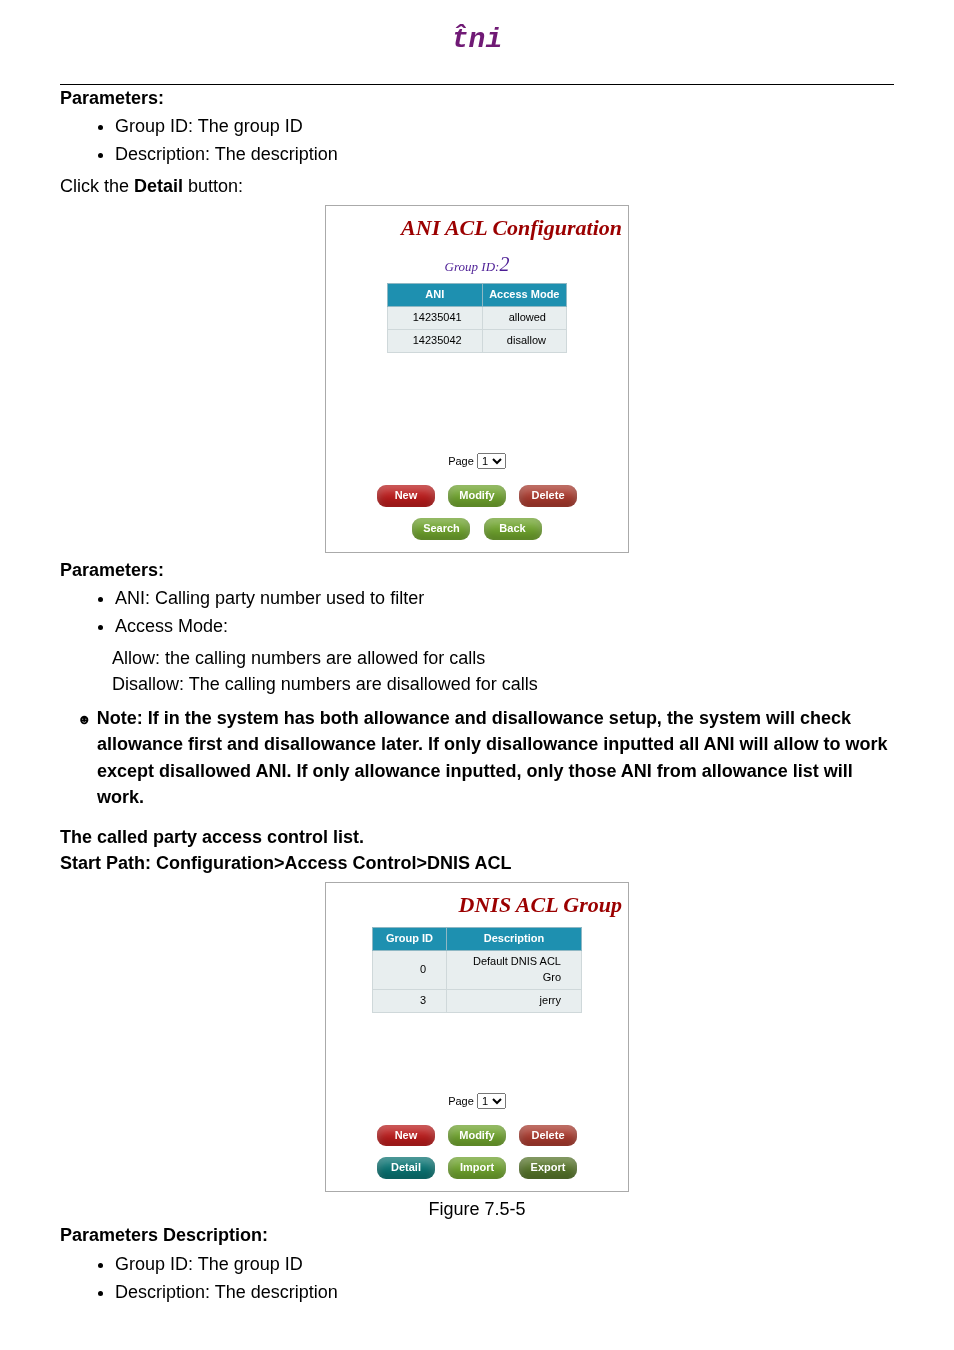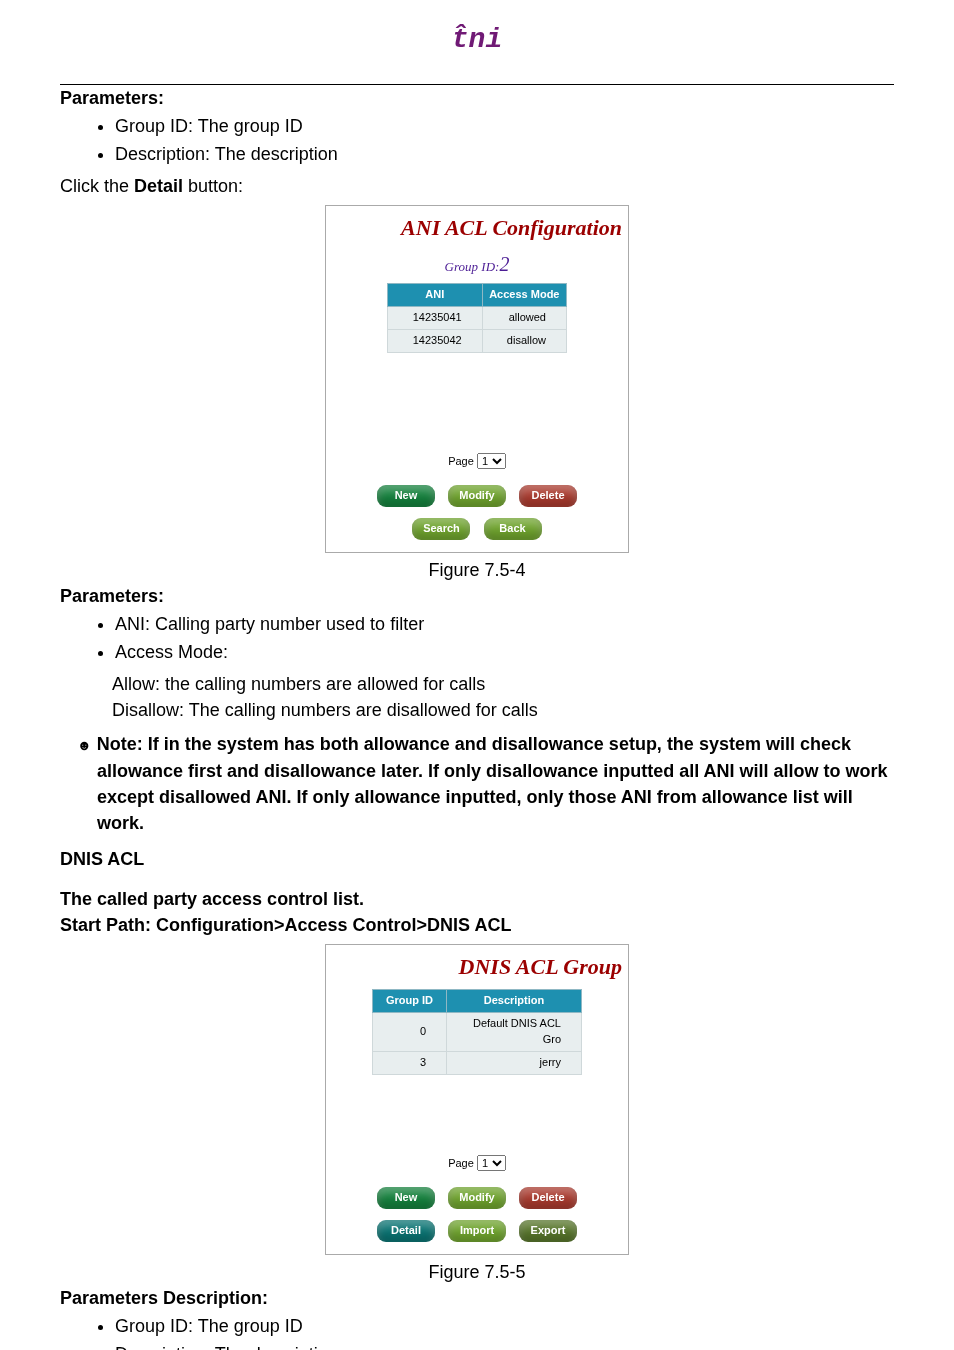--- a/index.html
+++ b/index.html
@@ -21,21 +21,21 @@
 .tbl-wrap{margin:0 auto 6px;width:180px}
 table.mini{border-collapse:collapse;width:100%;font-size:11px}
 table.mini th{background:#1e90b0;color:#fff;font-weight:bold;text-align:center;padding:3px 4px;font-size:11px;border:1px solid #8fb8c4}
 table.mini td{background:#e8eeef;text-align:right;padding:3px 20px;border:1px solid #cfd8da}
 .spacer{height:90px}
 .spacer2{height:70px}
 .pager{text-align:center;font-size:11px;margin:4px 0 10px}
 .pager select{font-size:11px}
 .btn-row{text-align:center;margin:4px 0}
 .btn{display:inline-block;color:#fff;font-weight:bold;font-size:11px;padding:3px 0;margin:2px 4px;border-radius:9px;min-width:58px;text-align:center;box-shadow:inset 0 -6px 8px rgba(0,0,0,.2),inset 0 6px 8px rgba(255,255,255,.3)}
-.g-new{background:#15803d}
+.g-new{background:#b91c1c}
 .g-mod{background:#6fa32e}
 .g-teal{background:#0a7372}
 .g-exp{background:#57752b}
 .r-del{background:#a83a2e}
 .note-row{margin:8px 0 10px 17px;text-indent:-20px;padding-left:20px}
 .note-row .sym{font-size:14px}
 </style>
 </head>
 <body>
 
@@ -88,36 +88,34 @@
           <span class="btn g-new">New</span>
           <span class="btn g-mod">Modify</span>
           <span class="btn r-del">Delete</span>
         </div>
         <div class="btn-row">
           <span class="btn g-mod">Search</span>
           <span class="btn g-mod">Back</span>
         </div>
       </div>
     </div>
-    <div class="fig-cap">Figure 7.5-4</div>
 
     <div class="bold">Parameters:</div>
     <ul class="params">
       <li>ANI: Calling party number used to filter</li>
       <li>Access Mode:</li>
     </ul>
     <div class="indent2">Allow: the calling numbers are allowed for calls</div>
     <div class="indent2">Disallow: The calling numbers are disallowed for calls</div>
 
     <div class="note-row bold">
       <span class="sym">☻</span>
       <span>Note: </span><span>If in the system has both allowance and disallowance setup, the system will check allowance first and disallowance later. If only disallowance inputted all ANI will allow to work except disallowed ANI. If only allowance inputted, only those ANI from allowance list will work.</span>
     </div>
 
-    <div class="bold" style="margin-top:10px">DNIS ACL</div>
     <div class="bold" style="margin-top:14px">The called party access control list.</div>
     <div class="bold">Start Path: Configuration&gt;Access Control&gt;DNIS ACL</div>
 
     <div class="fig">
       <div class="screenshot">
         <div class="sc-title">DNIS ACL Group</div>
         <div class="tbl-wrap" style="width:210px">
           <table class="mini">
             <tbody>
                 <tr>

